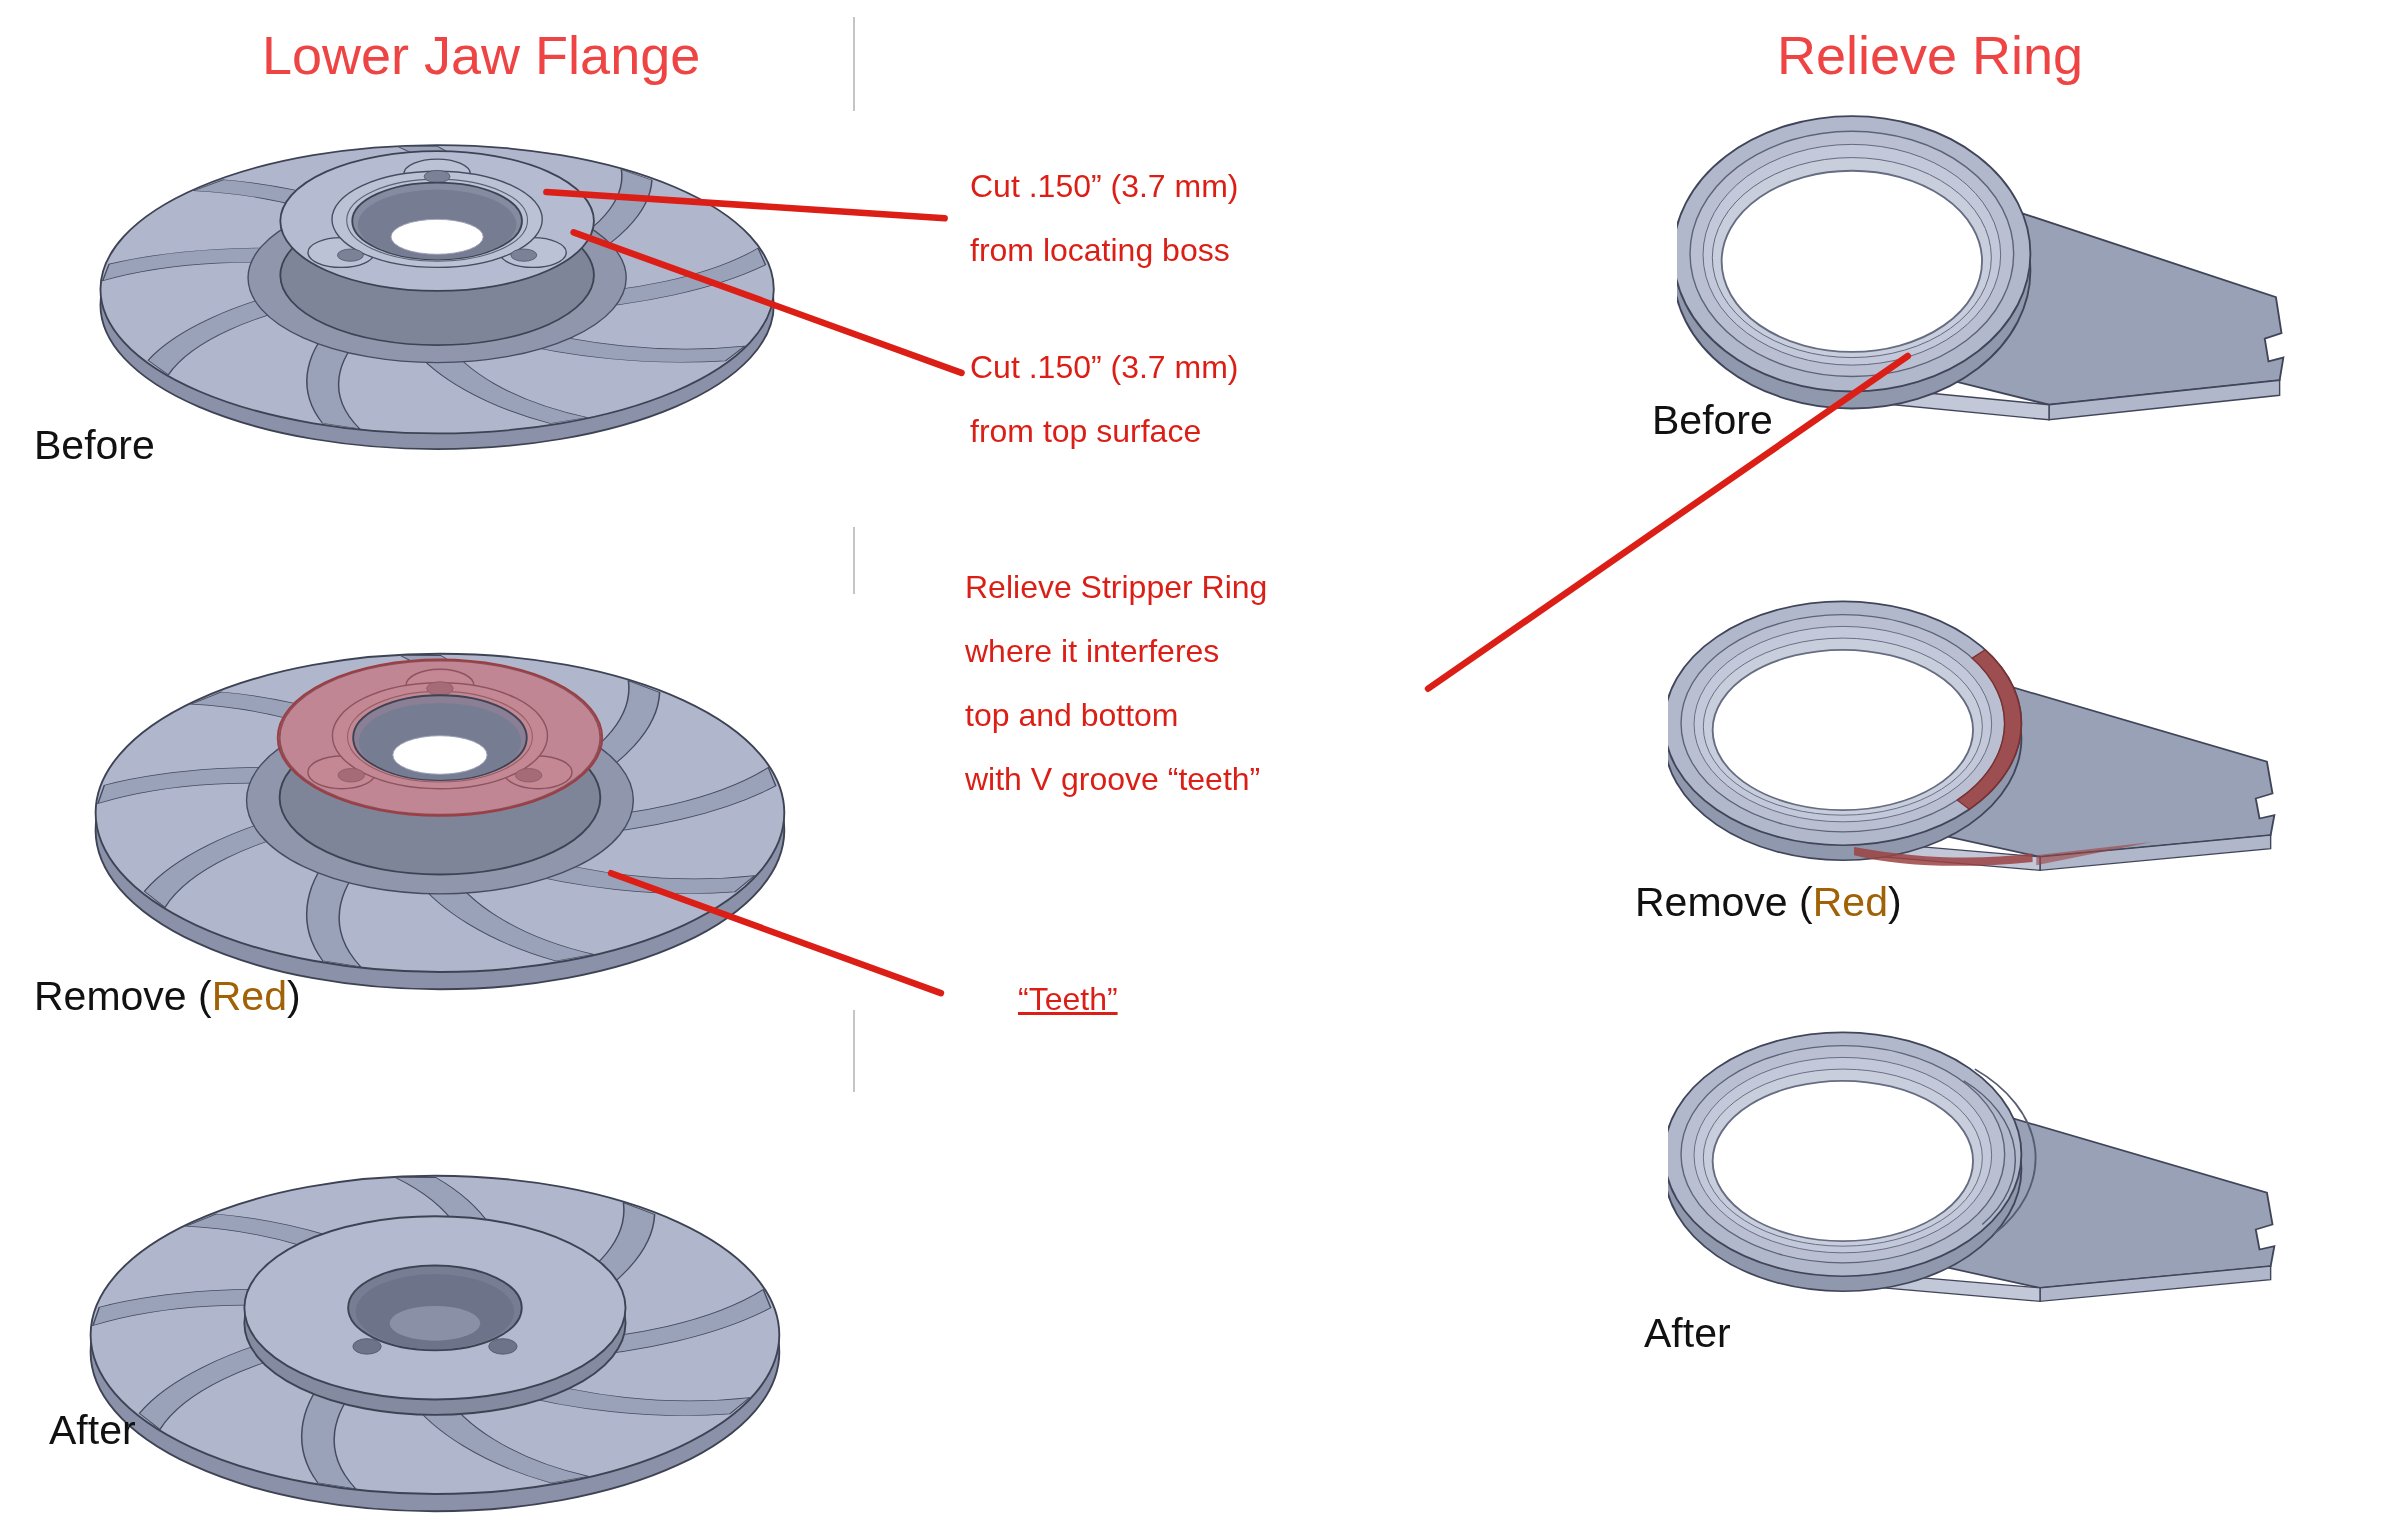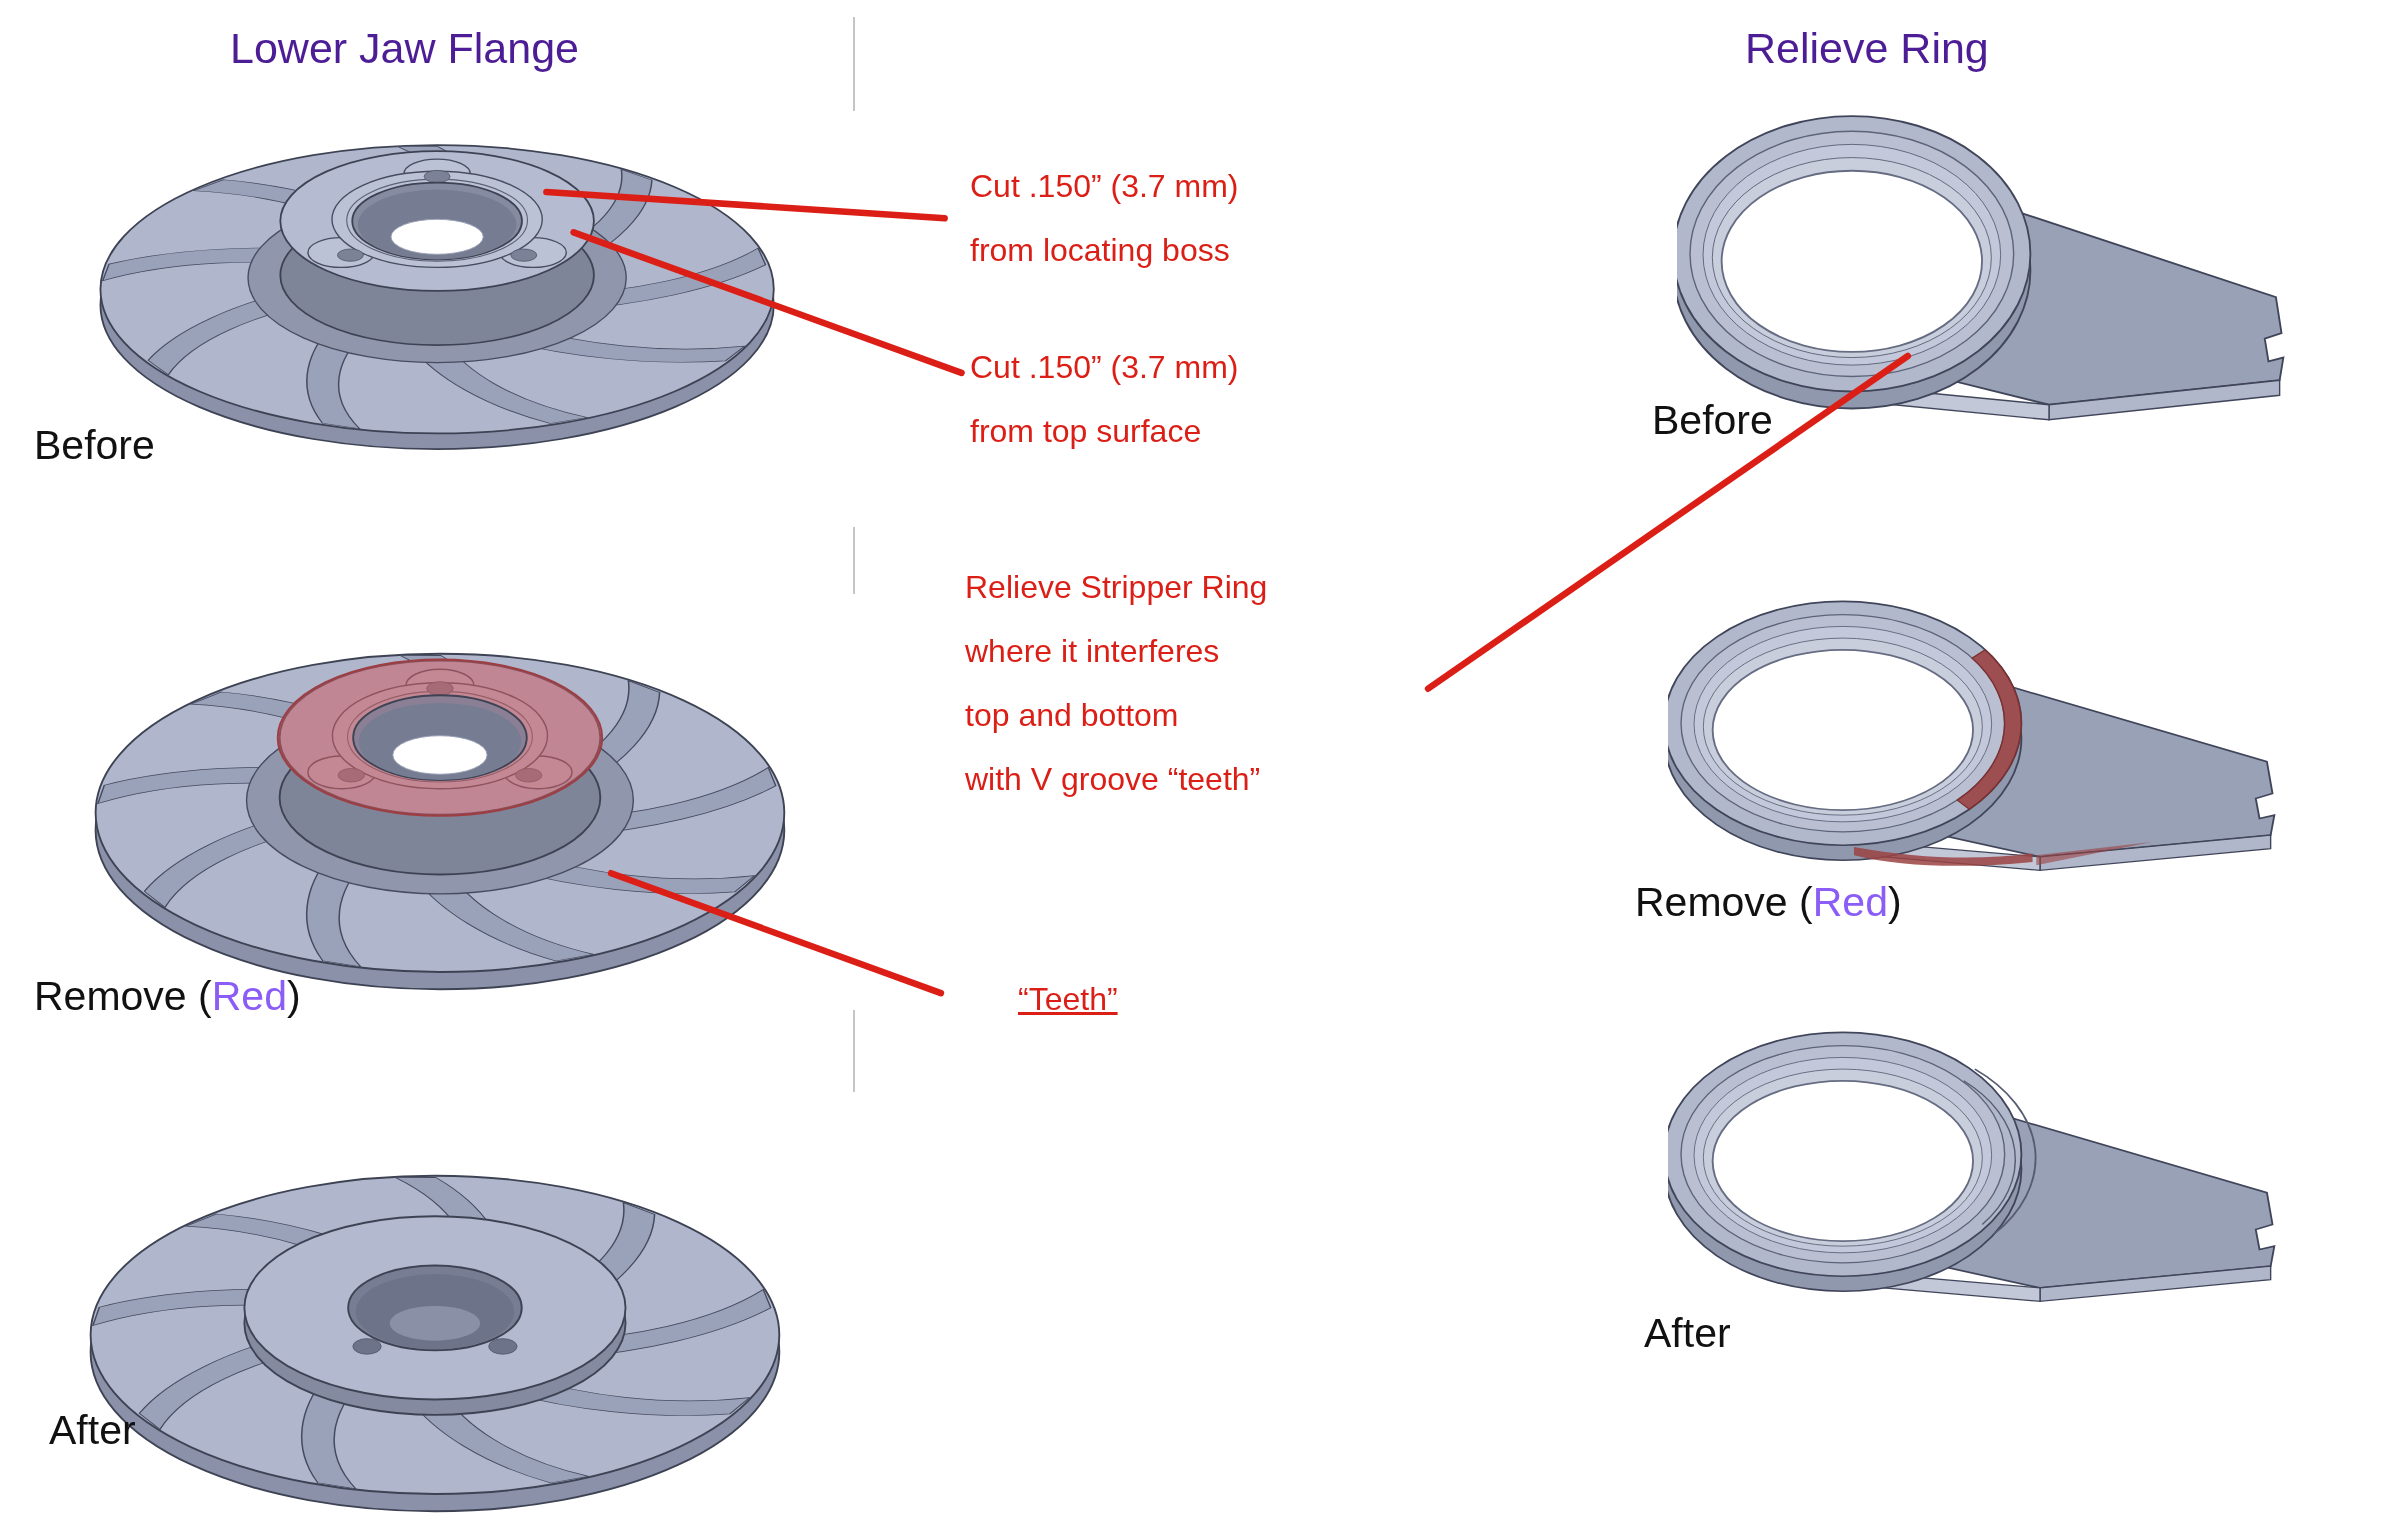--- a/index.html
+++ b/index.html
@@ -1,23 +1,23 @@
 <!DOCTYPE html>
 <html style="font-size:15px"><head>
 <meta charset="utf-8">
 <style>
   html,body{margin:0;padding:0;background:#ffffff;}
   #canvas{
     position:relative;width:2399px;height:1531px;background:#ffffff;overflow:hidden;
     font-family:"Liberation Sans","DejaVu Sans",sans-serif;color:#111111;
   }
   .abs{position:absolute;}
-  .col-title{font-size:43px;color:#4c1d95;letter-spacing:0px;white-space:nowrap;}
+  .col-title{font-size:54px;color:#ef4444;letter-spacing:0px;white-space:nowrap;margin-left:32px;}
   .fig-label{font-size:41px;color:#111;white-space:nowrap;}
-  .fig-label .red{color:#8b5cf6;}
+  .fig-label .red{color:#a16207;}
   .anno{font-size:32px;line-height:64px;color:#DC1F16;white-space:nowrap;}
   .divider{width:1.9px;background:#c5c5c5;}
   svg{display:block;}
 </style>
 </head>
 <body>
 
 <div id="canvas">
 
   <div class="abs col-title" style="left:230px;top:24px;">Lower Jaw Flange</div>

